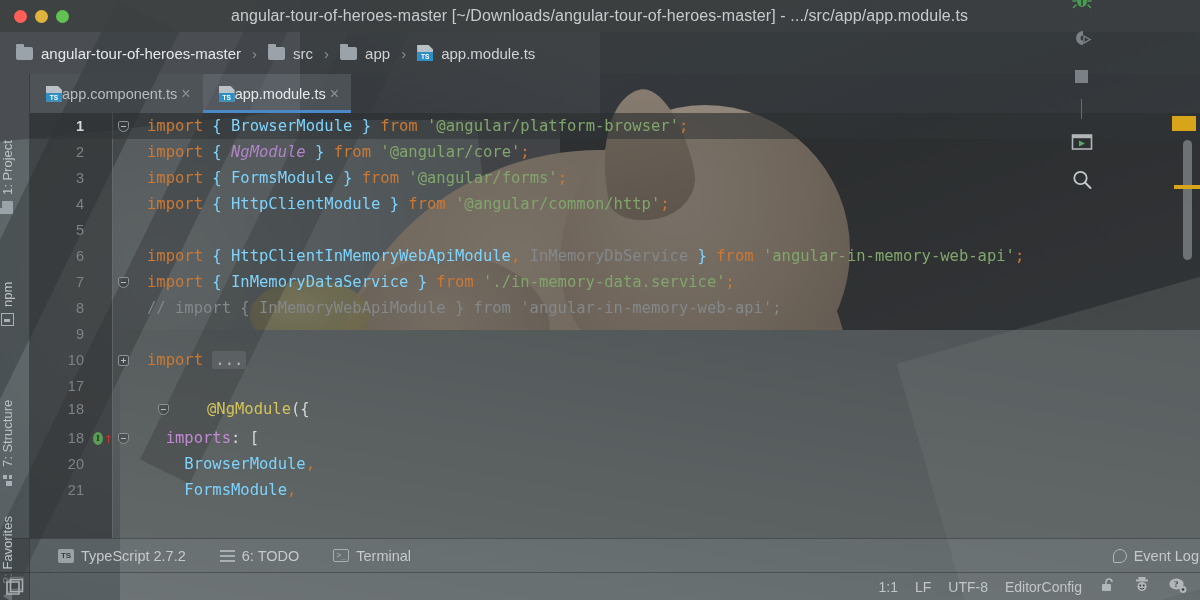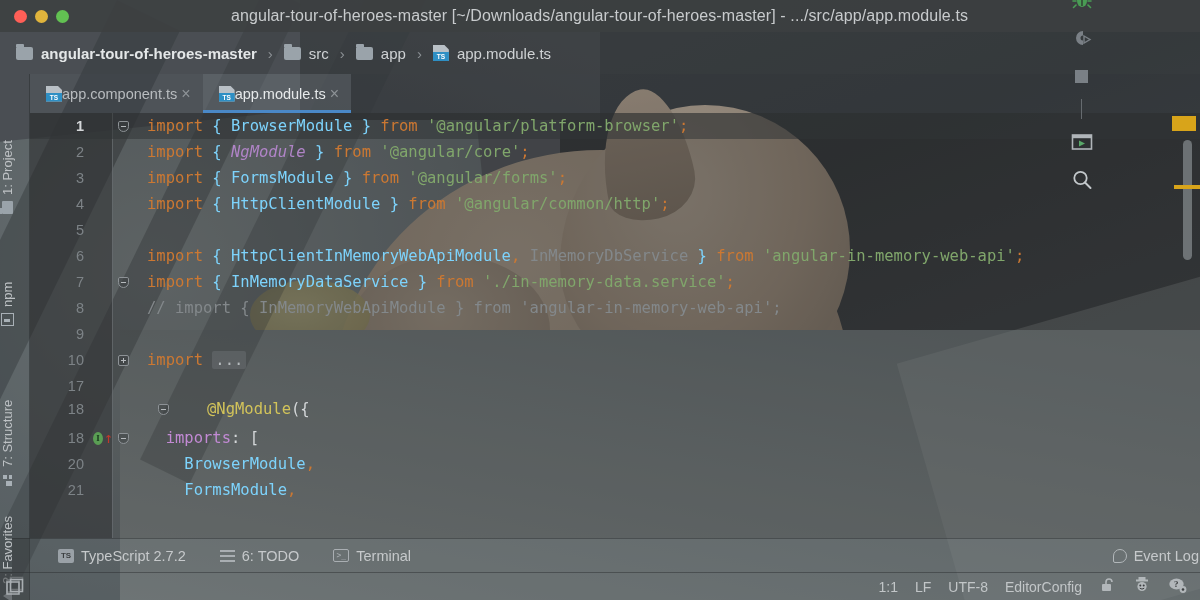--- a/index.html
+++ b/index.html
@@ -113,21 +113,21 @@
   
   #navbar {
     position: absolute; left: 0; top: 32px; width: 1200px; height: 42px;
     display: flex; align-items: center;
     background: rgba(60,63,65,.55);
     z-index: 10;
   }
   .crumbs { display: flex; align-items: center; padding-left: 16px; gap: 0; }
   .crumb { display: flex; align-items: center; gap: 8px; }
   .crumb-label { color: #cfd2d4; font-size: 15px; white-space: nowrap; }
-  .crumb.first .crumb-label { font-weight: bold; color: #e4e7e8; }
+  .crumb.first .crumb-label { font-weight: normal; color: #e4e7e8; }
   .crumb-sep { color: #8b9094; font-size: 15px; padding: 0 11px; }
   .folder-ico {
     width: 17px; height: 13px; background: #9aa3aa; border-radius: 1px 2px 2px 2px;
     position: relative;
   }
   .folder-ico::before {
     content: ""; position: absolute; left: 0; top: -3px; width: 8px; height: 3px;
     background: #9aa3aa; border-radius: 1px 1px 0 0;
   }
   .ts-ico {

